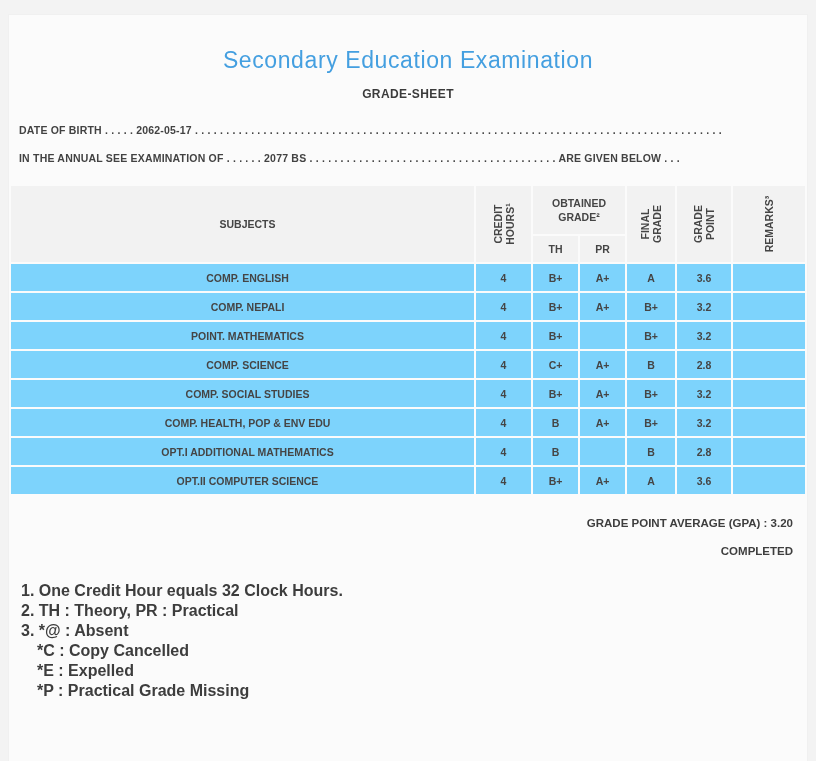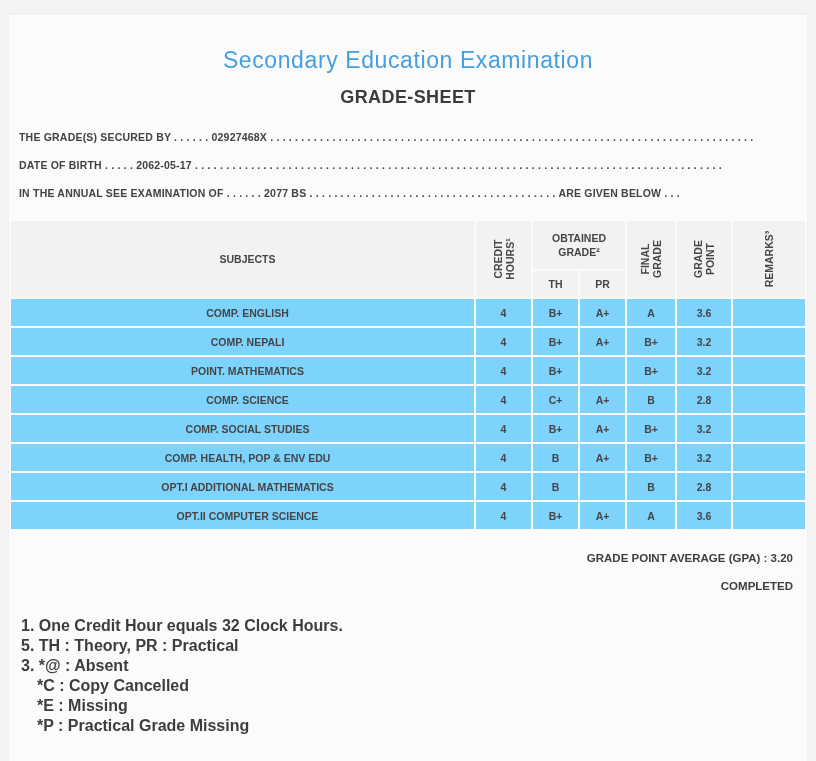--- a/index.html
+++ b/index.html
@@ -22,21 +22,21 @@
     margin-top: 32px;
     text-align: center;
     font-size: 23px;
     font-weight: 400;
     letter-spacing: 0.6px;
     color: #449fe0;
   }
   .subtitle {
     margin-top: 13px;
     text-align: center;
-    font-size: 18px;
+    font-size: 12px;
     font-weight: 700;
     letter-spacing: 0.4px;
     color: #3b3b3b;
   }
   .info { margin-top: 15px; }
   .info-line {
     height: 28px;
     line-height: 28px;
     margin: 0 10px;
     font-size: 10.5px;
@@ -96,21 +96,20 @@
 </style>
 </head>
 <body>
 
 <div class="card">
 
   <div class="title">Secondary Education Examination</div>
   <div class="subtitle">GRADE-SHEET</div>
 
   <div class="info">
-    <div class="info-line">THE GRADE(S) SECURED BY . . . . . . 02927468X . . . . . . . . . . . . . . . . . . . . . . . . . . . . . . . . . . . . . . . . . . . . . . . . . . . . . . . . . . . . . . . . . . . . . . . . . . . . . .</div>
     <div class="info-line">DATE OF BIRTH . . . . . 2062-05-17 . . . . . . . . . . . . . . . . . . . . . . . . . . . . . . . . . . . . . . . . . . . . . . . . . . . . . . . . . . . . . . . . . . . . . . . . . . . . . . . . . . . . .</div>
     <div class="info-line">IN THE ANNUAL SEE EXAMINATION OF . . . . . . 2077 BS . . . . . . . . . . . . . . . . . . . . . . . . . . . . . . . . . . . . . . . . ARE GIVEN BELOW . . .</div>
   </div>
 
   <table class="grades">
     <colgroup>
       <col style="width:auto">
       <col style="width:55px">
       <col style="width:45px">
       <col style="width:45px">
@@ -238,25 +237,25 @@
   </table>
 
   <div class="summary">
     <div class="gpa-line">GRADE POINT AVERAGE (GPA) : 3.20</div>
     <div class="status-line">COMPLETED</div>
   </div>
 
   <div class="footnotes" id="footnotes">
   <div class="footnote">1. One Credit Hour equals 32 Clock Hours.</div>
 
-  <div class="footnote">5. TH : Theory, PR : Practical</div>
+  <div class="footnote">2. TH : Theory, PR : Practical</div>
 
   <div class="footnote">3. *@ : Absent</div>
 
   <div class="footnote indent">*C : Copy Cancelled</div>
 
-  <div class="footnote indent">*E : Missing</div>
+  <div class="footnote indent">*E : Expelled</div>
 
 
   <div class="footnote indent">*P : Practical Grade Missing</div>
 </div>
 
 </div>
 
 </body></html>

